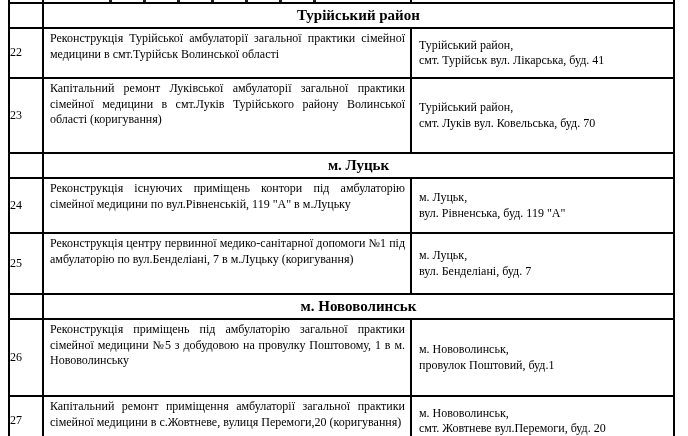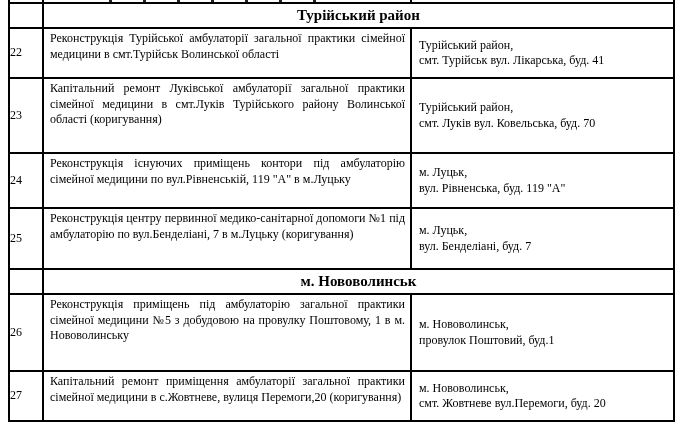--- a/index.html
+++ b/index.html
@@ -109,20 +109,24 @@
 
   <tr class="h70">
     <td class="num">23</td>
     <td class="desc">Капітальний ремонт Луківської амбулаторії загальної практики сімейної медицини в смт.Луків Турійського району Волинської області (коригування)</td>
     <td class="addr">
       <div class="line1">Турійський район,</div>
       <div class="line2">смт. Луків вул. Ковельська, буд. 70</div>
     </td>
   </tr>
 
+  <tr class="hsec">
+    <td></td>
+    <td class="sec-title" colspan="2">м. Луцьк</td>
+  </tr>
 
   <tr class="h50">
     <td class="num">24</td>
     <td class="desc">Реконструкція існуючих приміщень контори під амбулаторію сімейної медицини по вул.Рівненській, 119 "А" в м.Луцьку</td>
     <td class="addr">
       <div class="line1">м. Луцьк,</div>
       <div class="line2">вул. Рівненська, буд. 119 "А"</div>
     </td>
   </tr>
 

